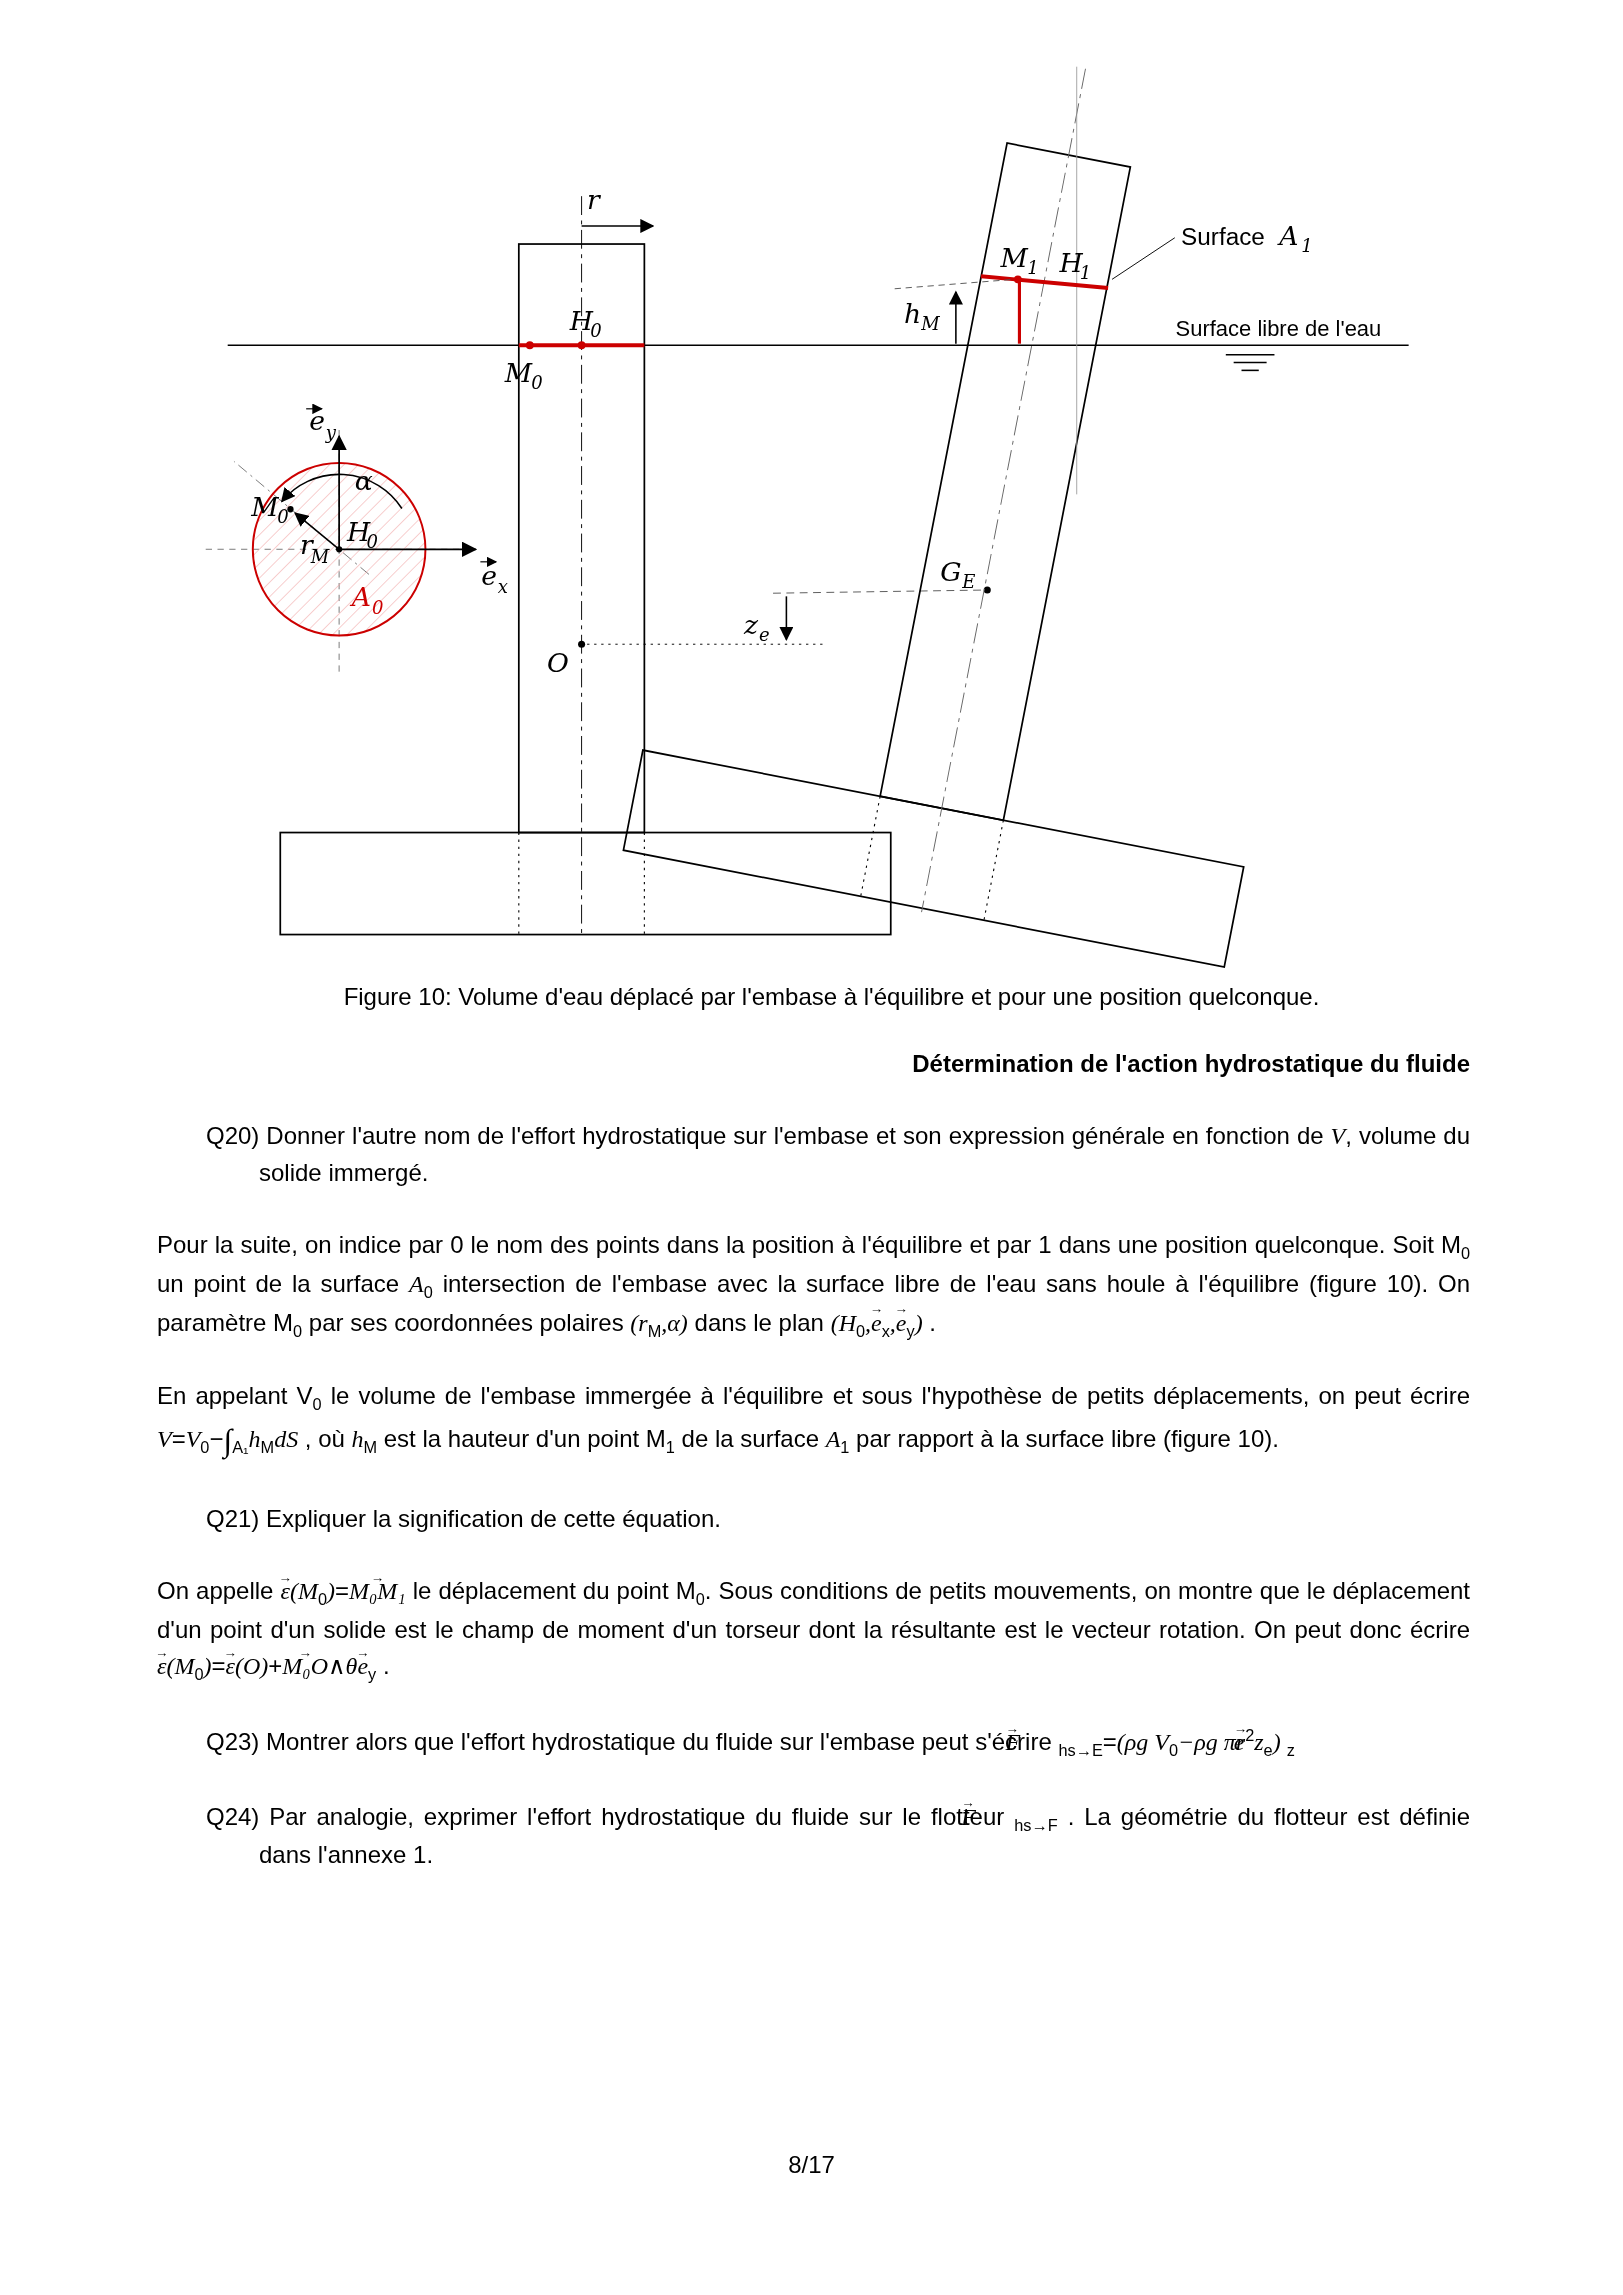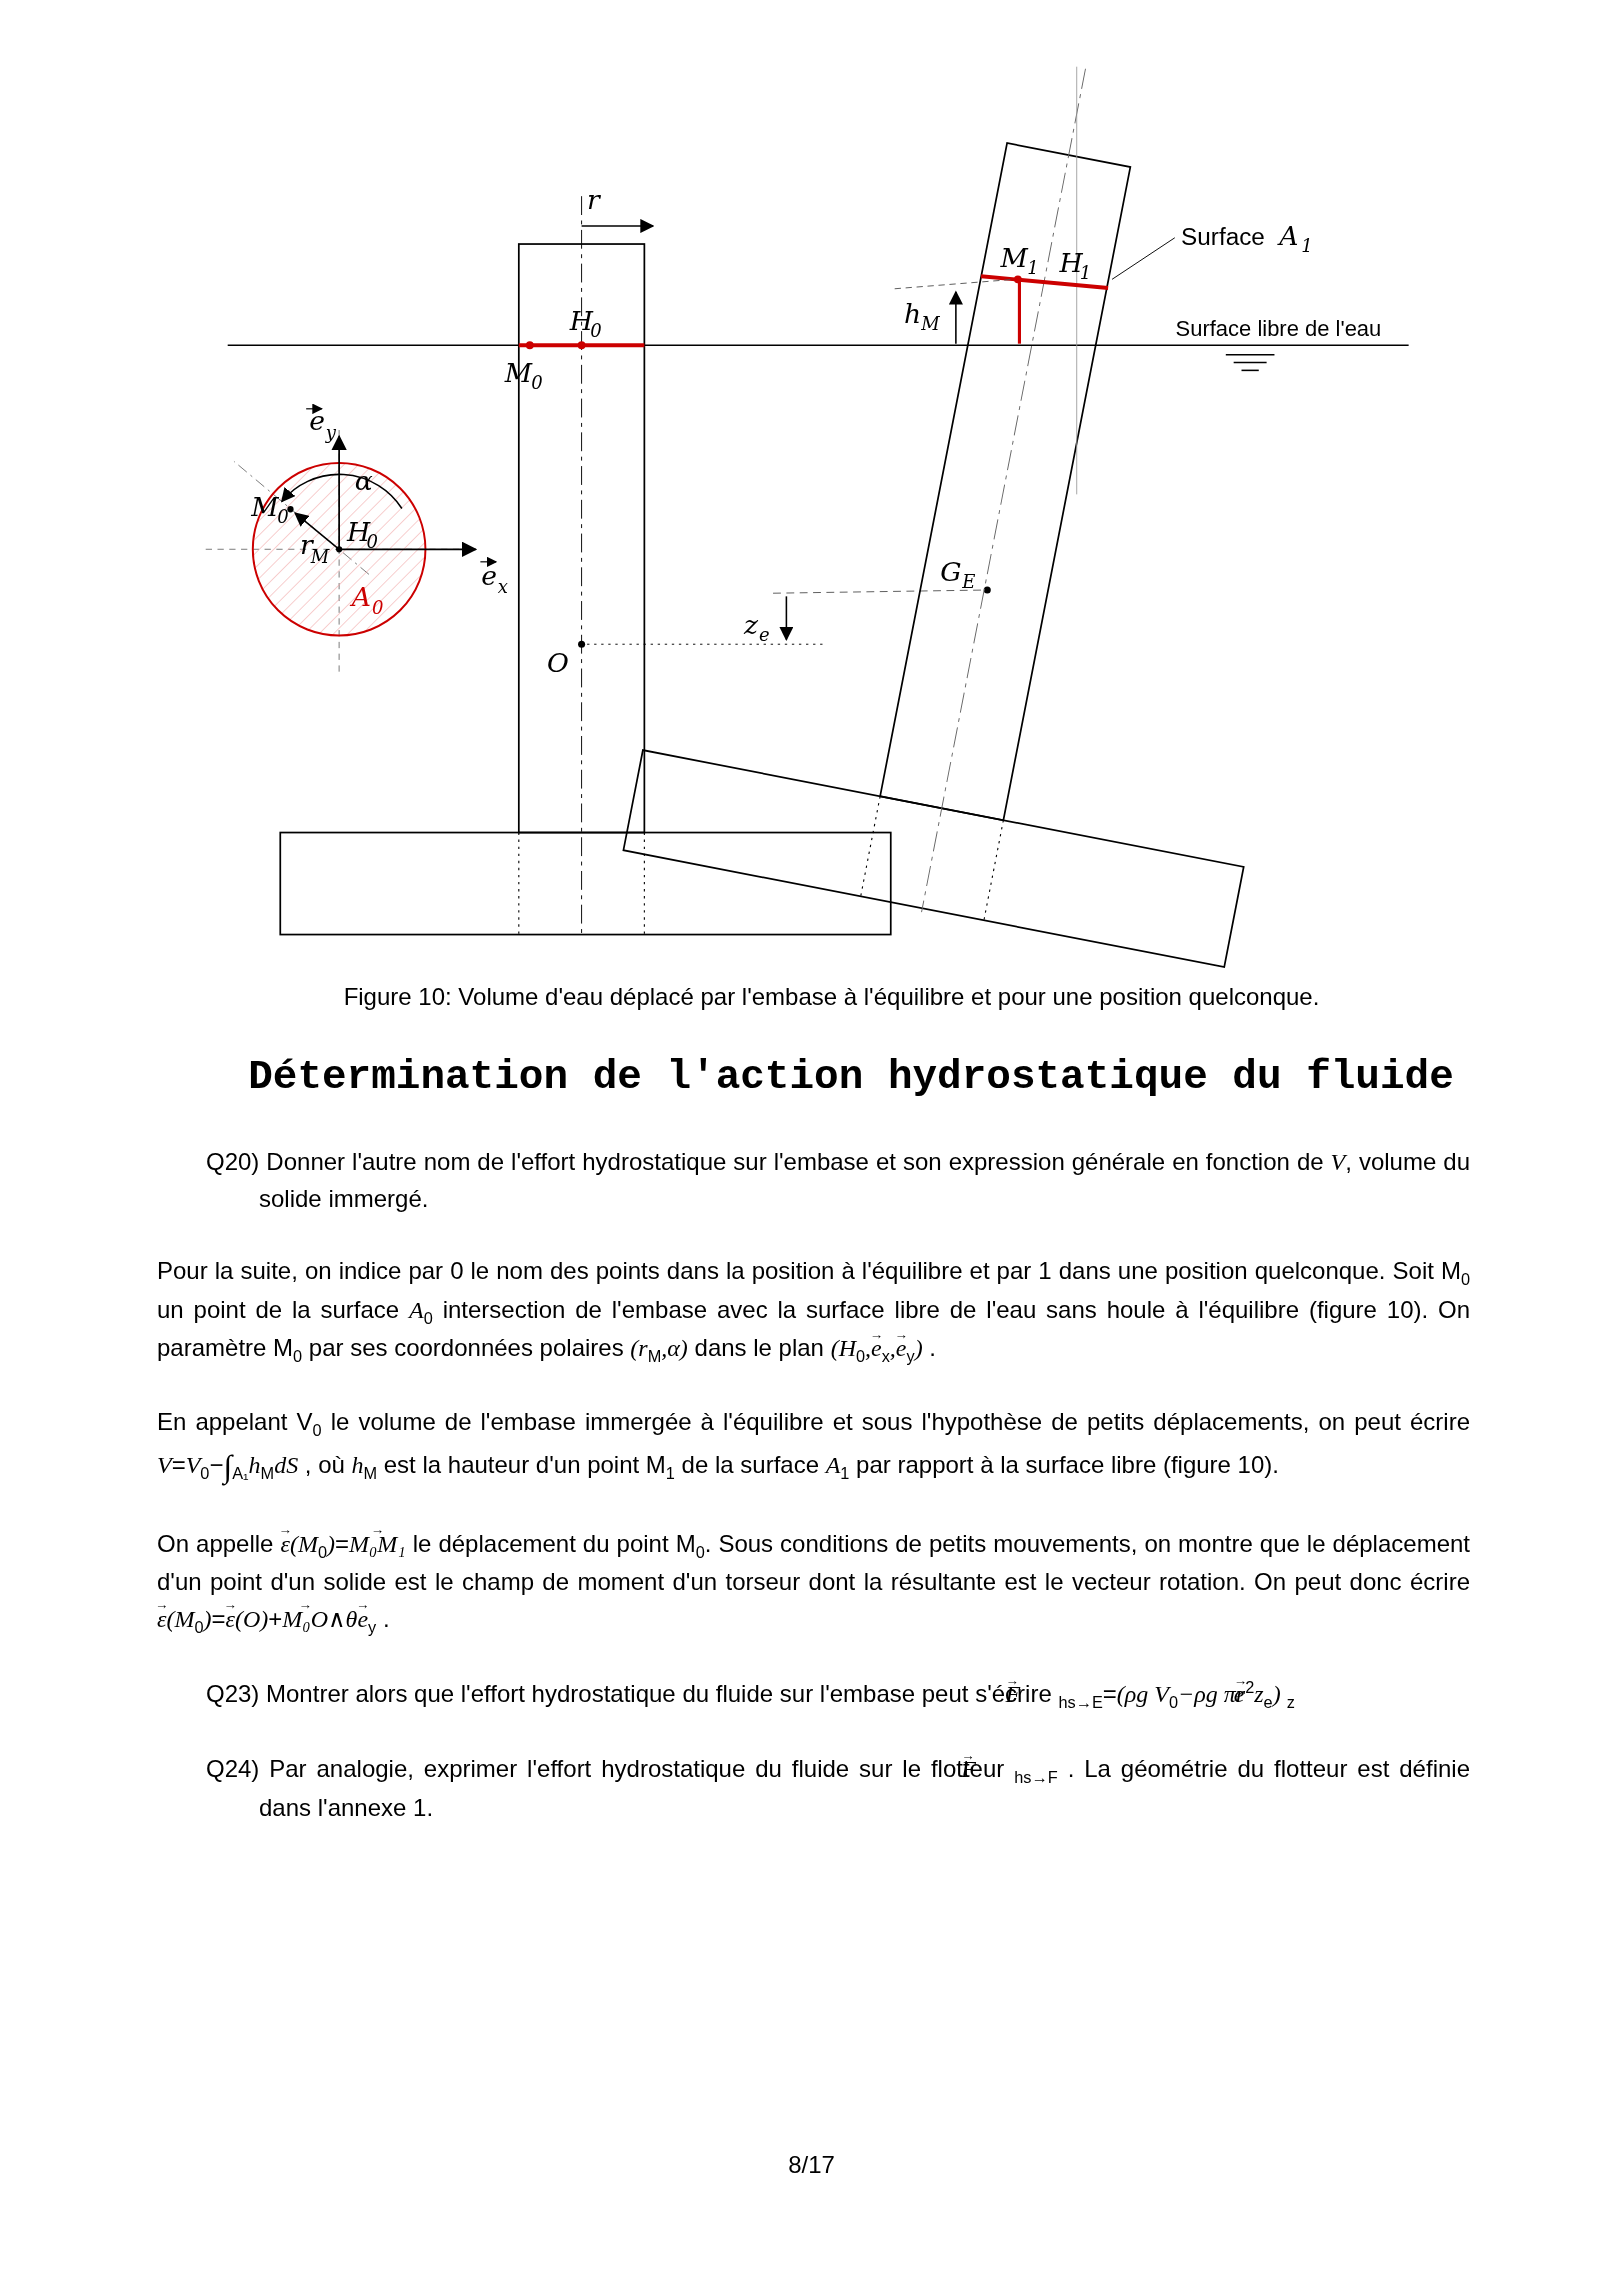--- a/index.html
+++ b/index.html
@@ -12,22 +12,22 @@
   .ls  { font-family:"DejaVu Serif",serif; font-style:italic; font-size:23px; fill:#000; }
   .lmr { font-family:"DejaVu Serif",serif; font-style:italic; font-size:34px; fill:#cc0000; }
   .lsr { font-family:"DejaVu Serif",serif; font-style:italic; font-size:23px; fill:#cc0000; }
   .lt  { font-family:"Liberation Sans",sans-serif; font-size:31px; fill:#000; }
   .lt2 { font-family:"Liberation Sans",sans-serif; font-size:28px; fill:#000; }
 
   .caption { position:absolute; top:983px; left:0; width:100%; text-align:center; font-size:24px;padding-left:20px; }
 
   .content { position:absolute; left:157px; top:1046px; width:1313px;
              font-size:24px; line-height:1.52; text-align:justify; }
-  h2.heading { font-family:Liberation Mono, monospace; font-weight:bold;
-               font-size:41px; margin:0 0 35px 75px; text-align:center; }
+  h2.heading { font-family:Liberation Sans, sans-serif; font-weight:bold;
+               font-size:24px; margin:0 0 35px 75px; text-align:right; }
   .q    { margin:36px 0 36px 49px; padding-left:53px; text-indent:-53px; }
   .body { margin:35px 0; }
   .tight{ margin-top:2px; }
   b { font-weight:normal; }
   sub { font-size:0.68em; }
   sup { font-size:0.68em; }
   .mi  { font-family:"Liberation Serif",serif; font-style:italic; }
   .intg{ font-family:"Liberation Serif",serif; font-size:1.32em; vertical-align:-0.12em; }
   .formula { white-space:nowrap; }
   .vec { font-family:"Liberation Serif",serif; font-style:italic;
@@ -164,20 +164,21 @@
   <div class="caption">Figure 10: Volume d'eau déplacé par l'embase à l'équilibre et pour une position quelconque.</div>
 
   <div class="content">
     <h2 class="heading">Détermination de l'action hydrostatique du fluide</h2>
 
     <div class="q"><b>Q20)</b> Donner l'autre nom de l'effort hydrostatique sur l'embase et son expression générale en fonction de <span class="mi">V</span>, volume du solide immergé.</div>
 
     <p class="body">Pour la suite, on indice par 0 le nom des points dans la position à l'équilibre et par 1 dans une position quelconque. Soit M<sub>0</sub> un point de la surface <span class="formula"><span class="mi">A</span><sub>0</sub></span> intersection de l'embase avec la surface libre de l'eau sans houle à l'équilibre (figure 10). On paramètre M<sub>0</sub> par ses coordonnées polaires <span class="formula"><span class="mi">(</span><span class="mi">r</span><sub>M</sub><span class="mi">,α)</span></span> dans le plan <span class="formula"><span class="mi">(H</span><sub>0</sub><span class="mi">,</span><span class="vec">e</span><sub>x</sub><span class="mi">,</span><span class="vec">e</span><sub>y</sub><span class="mi">)</span></span> .</p>
     <p class="body tight">En appelant V<sub>0</sub> le volume de l'embase immergée à l'équilibre et sous l'hypothèse de petits déplacements, on peut écrire <span class="formula"><span class="mi">V</span>=<span class="mi">V</span><sub>0</sub>−<span class="intg">∫</span><sub>A₁</sub><span class="mi">h</span><sub>M</sub><span class="mi">dS</span></span> , où <span class="formula"><span class="mi">h</span><sub>M</sub></span> est la hauteur d'un point M<sub>1</sub> de la surface <span class="formula"><span class="mi">A</span><sub>1</sub></span> par rapport à la surface libre (figure 10).</p>
 
+    <div class="q"><b>Q21)</b> Expliquer la signification de cette équation.</div>
 
     <p class="body">On appelle <span class="formula"><span class="vec">ε</span><span class="mi">(M</span><sub>0</sub><span class="mi">)</span>=<span class="vec">M₀M₁</span></span> le déplacement du point M<sub>0</sub>. Sous conditions de petits mouvements, on montre que le déplacement d'un point d'un solide est le champ de moment d'un torseur dont la résultante est le vecteur rotation. On peut donc écrire <span class="formula"><span class="vec">ε</span><span class="mi">(M</span><sub>0</sub><span class="mi">)</span>=<span class="vec">ε</span><span class="mi">(O)</span>+<span class="vec">M₀O</span>∧<span class="mi">θ</span><span class="vec">e</span><sub>y</sub></span> .</p>
 
     <div class="q"><b>Q23)</b> Montrer alors que l'effort hydrostatique du fluide sur l'embase peut s'écrire <span class="formula"><span class="vec">F</span><sub>hs→E</sub>=<span class="mi">(ρg V</span><sub>0</sub><span class="mi">−ρg πr</span><sup>2</sup><span class="mi">z</span><sub>e</sub><span class="mi">) </span><span class="vec">e</span><sub>z</sub></span></div>
     <div class="q"><b>Q24)</b> Par analogie, exprimer l'effort hydrostatique du fluide sur le flotteur <span class="formula"><span class="vec">F</span><sub>hs→F</sub></span> . La géométrie du flotteur est définie dans l'annexe 1.</div>
   </div>
 
   <div class="footer">8/17</div>
 </div>
 

